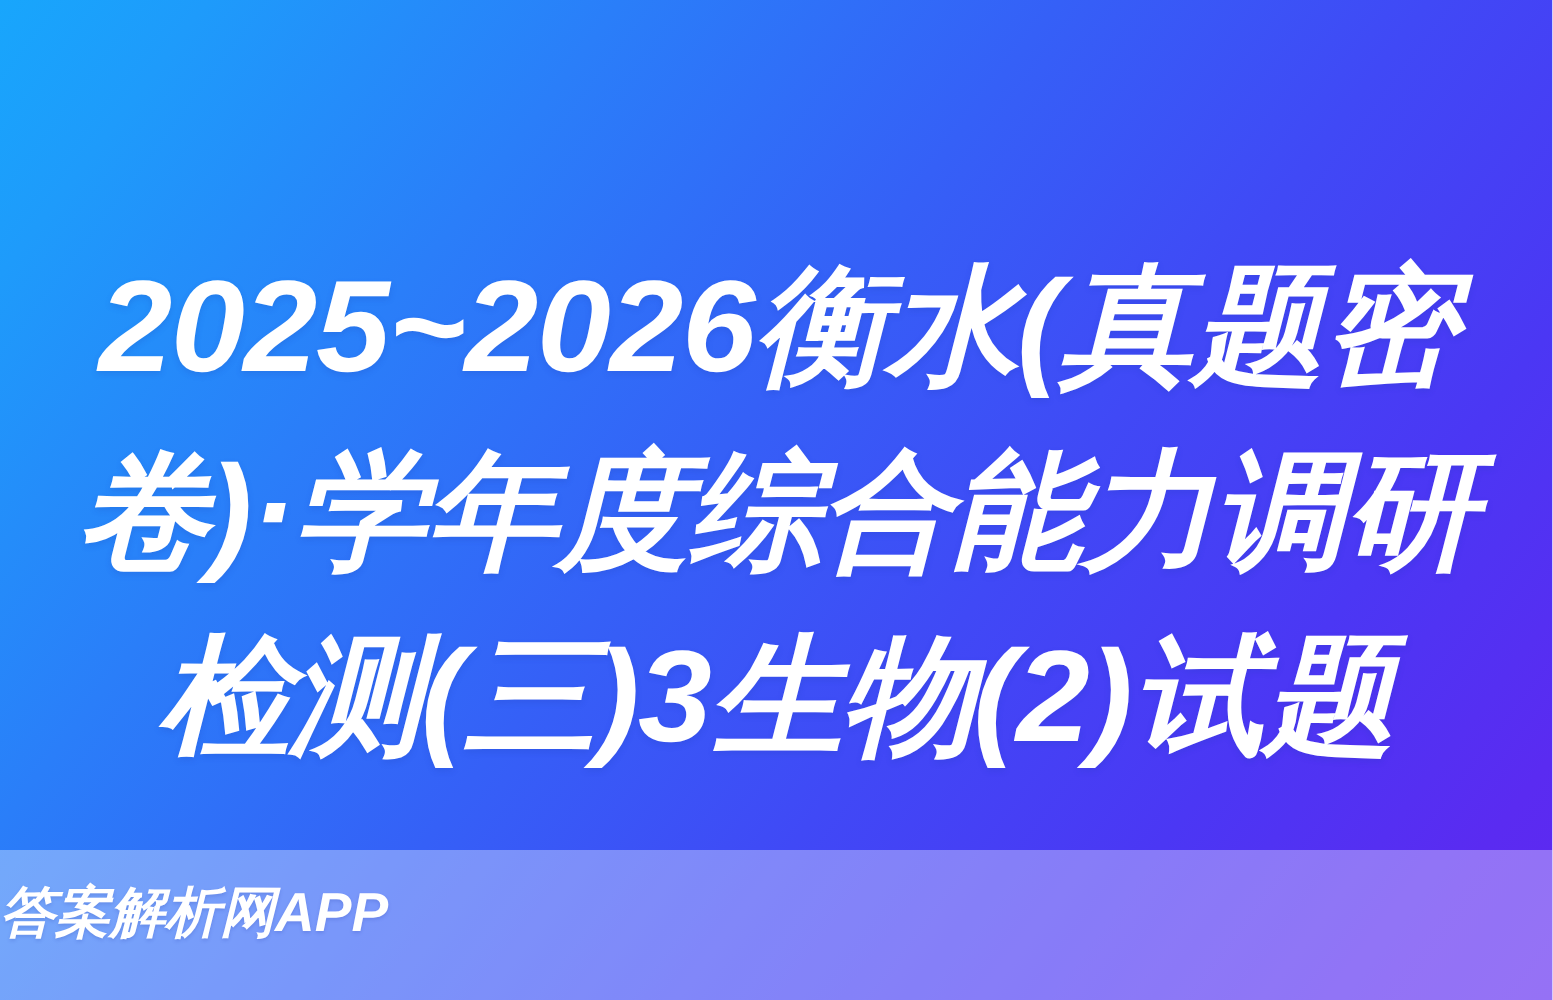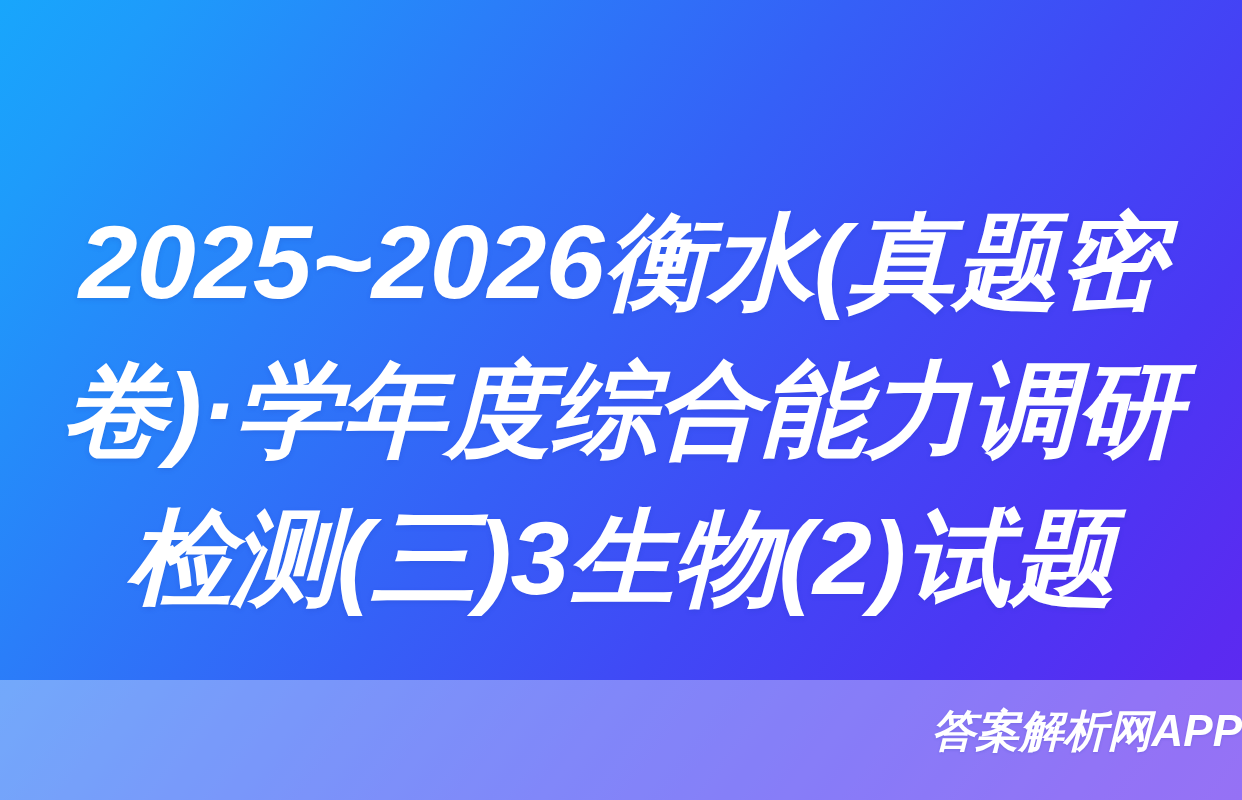--- a/index.html
+++ b/index.html
@@ -61,21 +61,21 @@
     width: 1242px;
     height: 120px;
     background: rgba(255, 255, 255, 0.34);
   }
 
   #footer-text {
     position: absolute;
     left: 0;
     top: 22px;
     width: 1242px;
-    text-align: right;
+    text-align: left;
     color: #ffffff;
     font-size: 44px;
     font-weight: 700;
     font-style: italic;
     letter-spacing: 0px;
     line-height: 58px;
     white-space: nowrap;
     text-shadow: 0 1px 3px rgba(40, 60, 170, 0.20);
   }
 </style>

